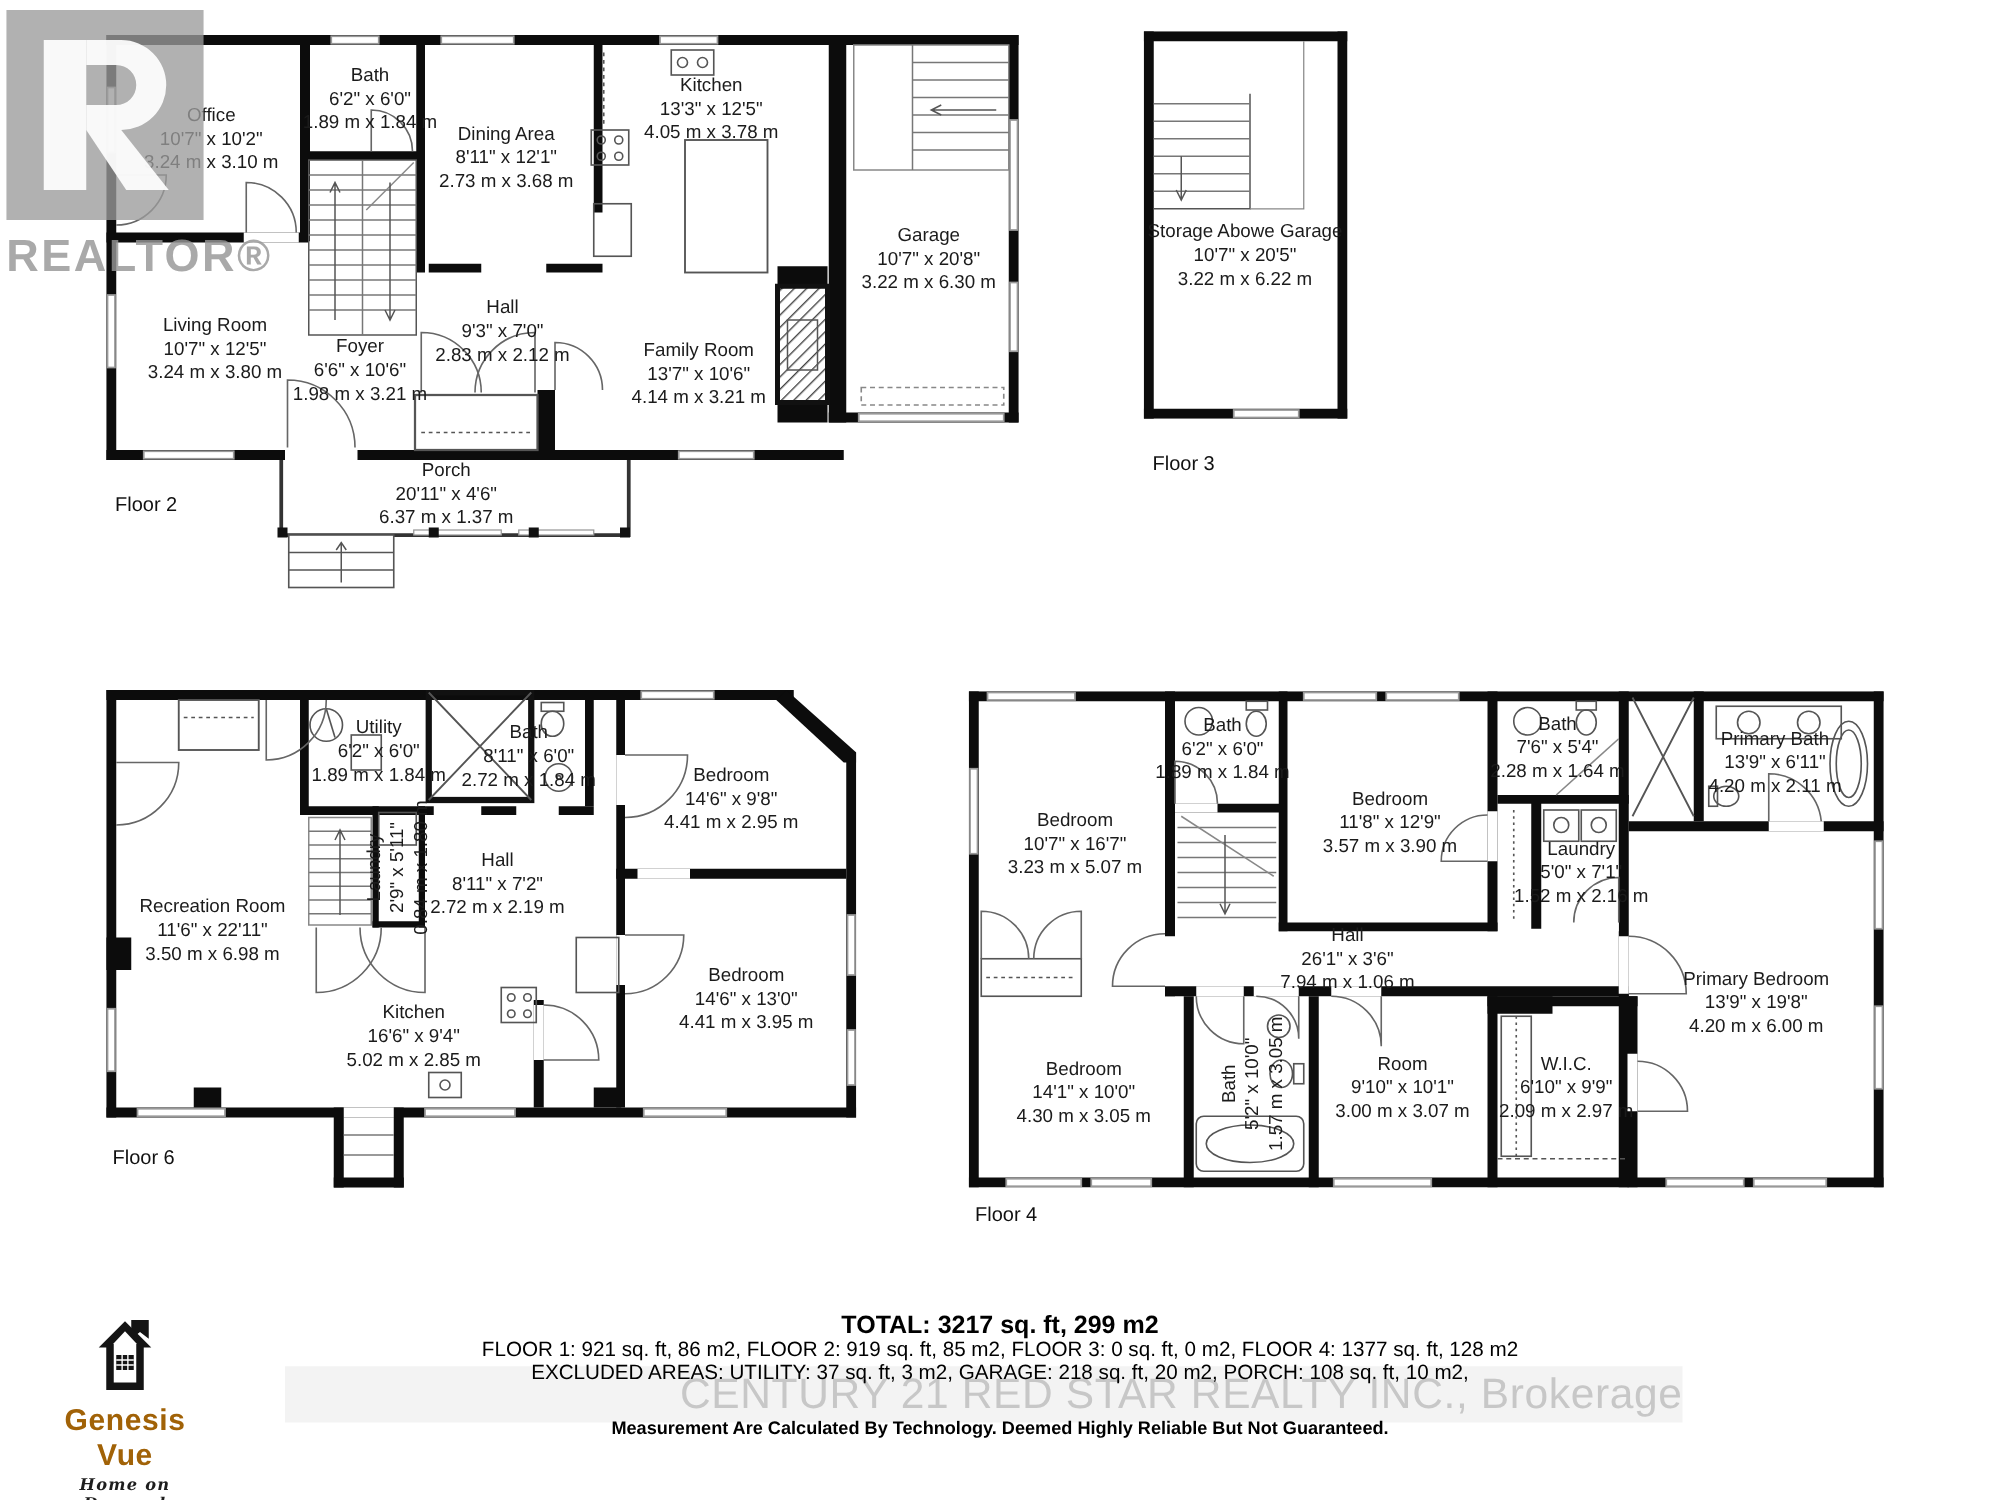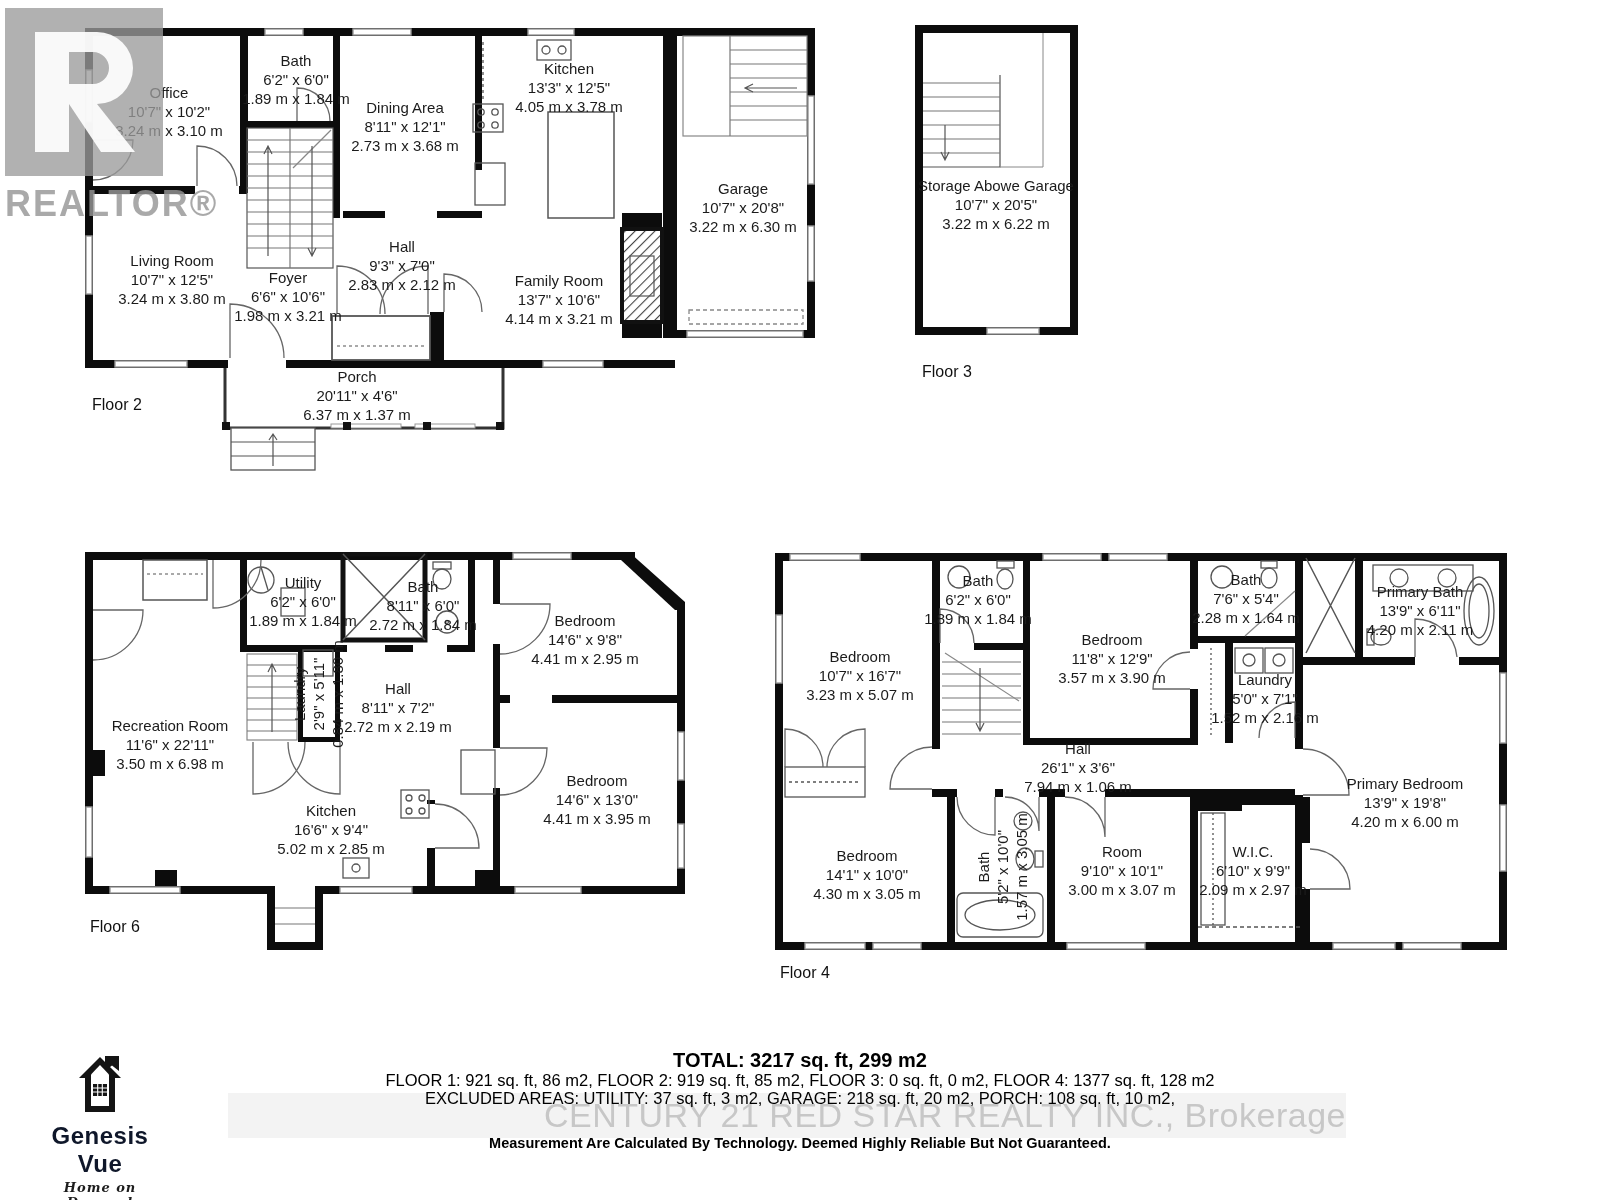--- a/index.html
+++ b/index.html
@@ -17,21 +17,21 @@
   .footer{position:absolute;left:10px;top:1049px;width:1580px;text-align:center;color:#000;z-index:6;}
   .f-total{font-size:20px;font-weight:bold;line-height:22px;}
   .f-line{font-size:16.5px;line-height:18px;}
   .f-disc{position:absolute;left:10px;top:1135px;width:1580px;text-align:center;
           font-size:14.5px;font-weight:600;color:#000000;z-index:7;}
   .c21-band{position:absolute;left:228px;top:1093px;width:1118px;height:45px;
             background:rgba(241,241,241,0.85);z-index:4;}
   .c21-text{position:absolute;left:228px;top:1093px;width:1118px;height:45px;line-height:45px;
             text-align:right;font-size:34px;letter-spacing:0.5px;color:#c7c7c7;z-index:5;}
   .genesis{position:absolute;left:38px;top:1056px;width:124px;text-align:center;z-index:6;}
-  .g-name{font-size:24px;font-weight:bold;letter-spacing:0.5px;color:#0f172a;margin-top:4px;}
+  .g-name{font-size:24px;font-weight:bold;letter-spacing:0.5px;color:#a16207;margin-top:4px;}
   .g-tag{font-family:"DejaVu Serif",serif;font-style:italic;font-weight:bold;font-size:13px;
          color:#1d1d1d;margin-top:2px;letter-spacing:1px;}
 </style>
 </head>
 <body>
 
 <div class="canvas">
 
   <section class="plan" style="left:85px;top:28px;width:730px;height:445px">
     <svg width="730" height="445" viewBox="0 0 730 445">

